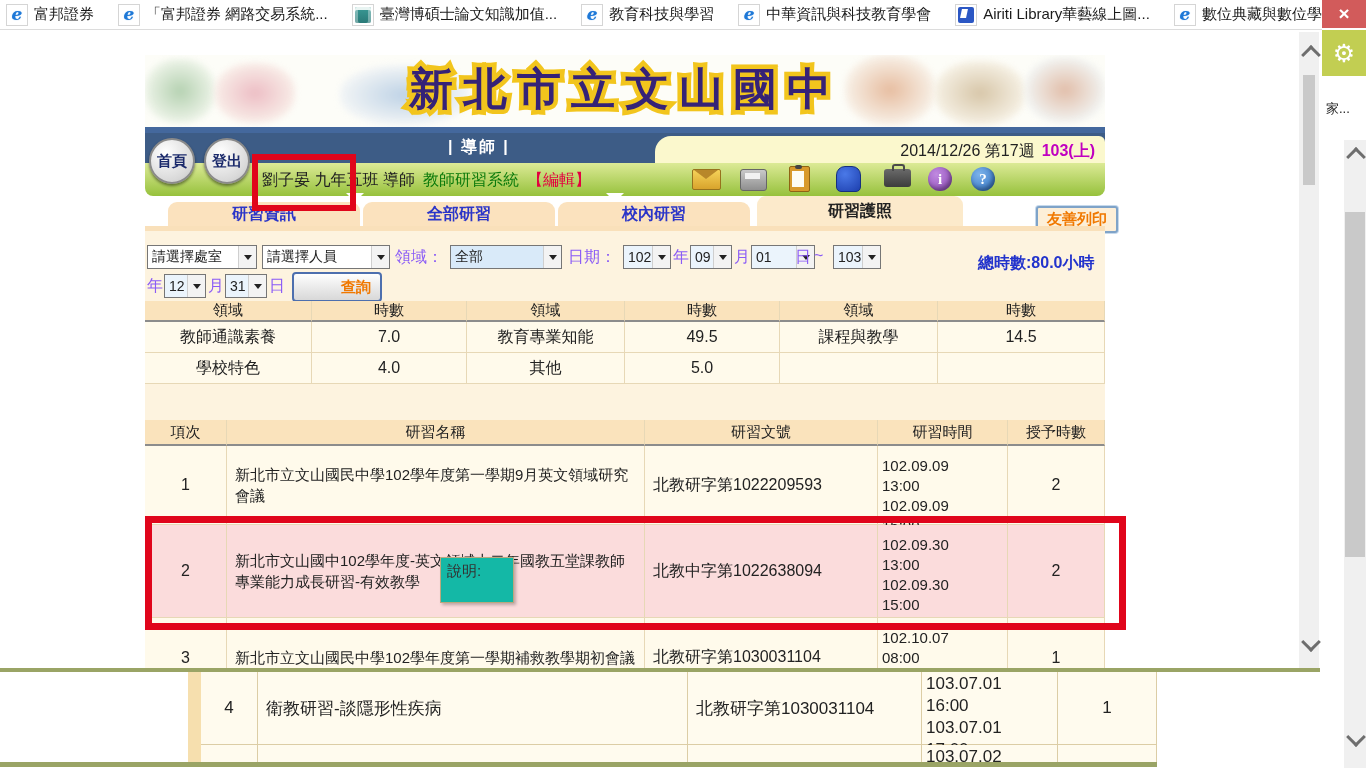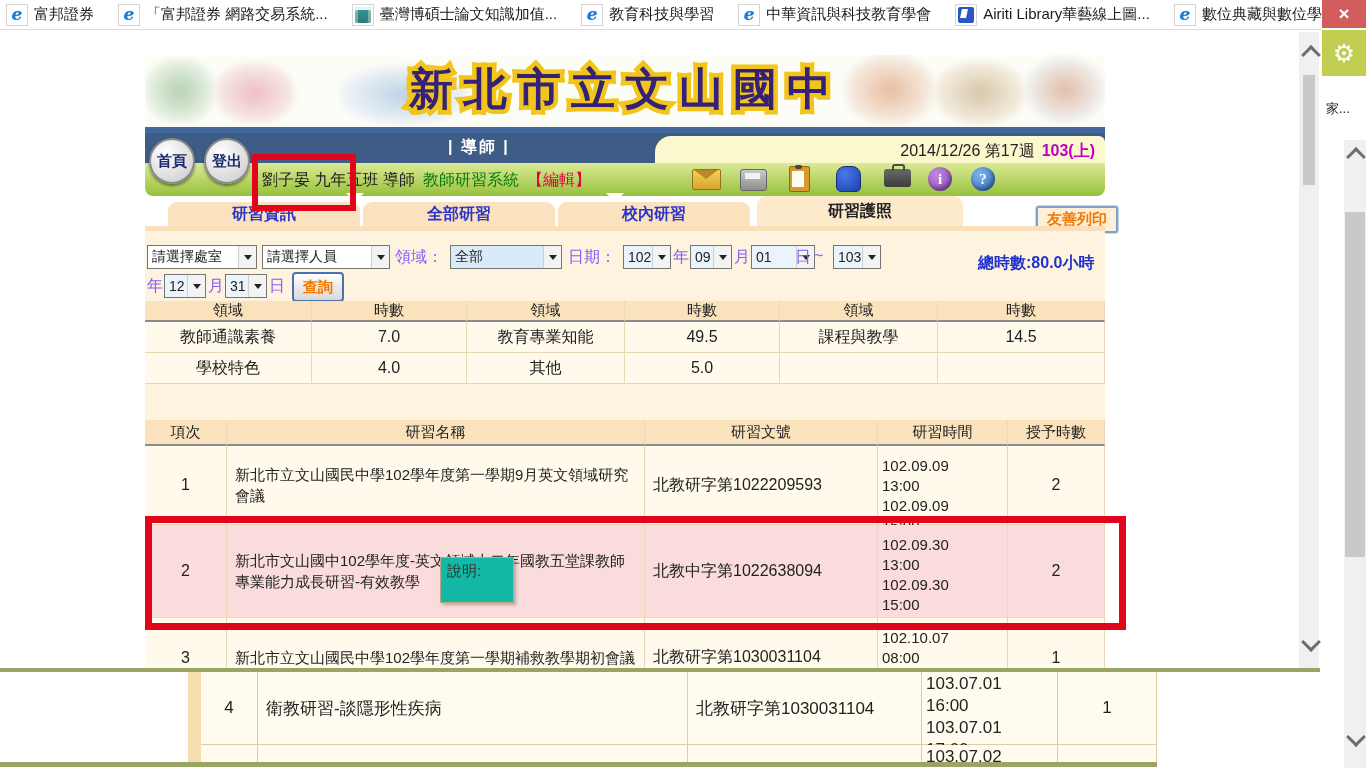--- a/index.html
+++ b/index.html
@@ -87,21 +87,21 @@
 
   
   .flabel{position:absolute;font-size:16px;color:#8b5cf6;white-space:nowrap;}
   .sel{position:absolute;height:24px;border:1px solid #767676;background:#fff;display:flex;align-items:center;
     font-size:14px;padding-left:4px;box-sizing:border-box;cursor:pointer;}
   .sel .arr{margin-left:auto;width:17px;align-self:stretch;display:flex;align-items:center;justify-content:center;border-left:1px solid #cfcfcf;background:#f3f3f3;}
   .sel .arr i{width:0;height:0;border-left:4px solid transparent;border-right:4px solid transparent;border-top:5px solid #222;}
   .sel.blue{background:#d9eaf9;}
   .sel.lblue{background:#ebf4fc;}
   .searchbtn{position:absolute;left:147px;top:41px;width:48px;height:26px;background:linear-gradient(#fefefe,#d8d8d8);
-    border:2px solid #4d6fae;border-radius:4px;color:#f07800;font-weight:bold;font-size:15px;display:flex;align-items:center;justify-content:center;cursor:pointer;}
+    border:2px solid #4d6fae;border-radius:4px;color:#f07800;font-weight:bold;font-size:15px;display:flex;align-items:center;justify-content:center;cursor:pointer;padding-left:38px;}
   .totals{position:absolute;left:833px;top:22px;color:#2233cc;font-size:16px;font-weight:bold;}
 
   
   .grid{position:absolute;background:#fffaeb;}
   .grow{display:grid;}
   .gc{border-right:1px solid #e7d8b6;border-bottom:1px solid #e7d8b6;display:flex;align-items:center;justify-content:center;
     font-size:16px;color:#222;box-sizing:border-box;background:#fffaeb;}
   .gc.hdr{background:#fae3bc;font-size:15px;}
   .hdrline{border-bottom:2px solid #8c8c8c !important;}
   .gc.left{justify-content:flex-start;padding:4px 8px;text-align:left;}

